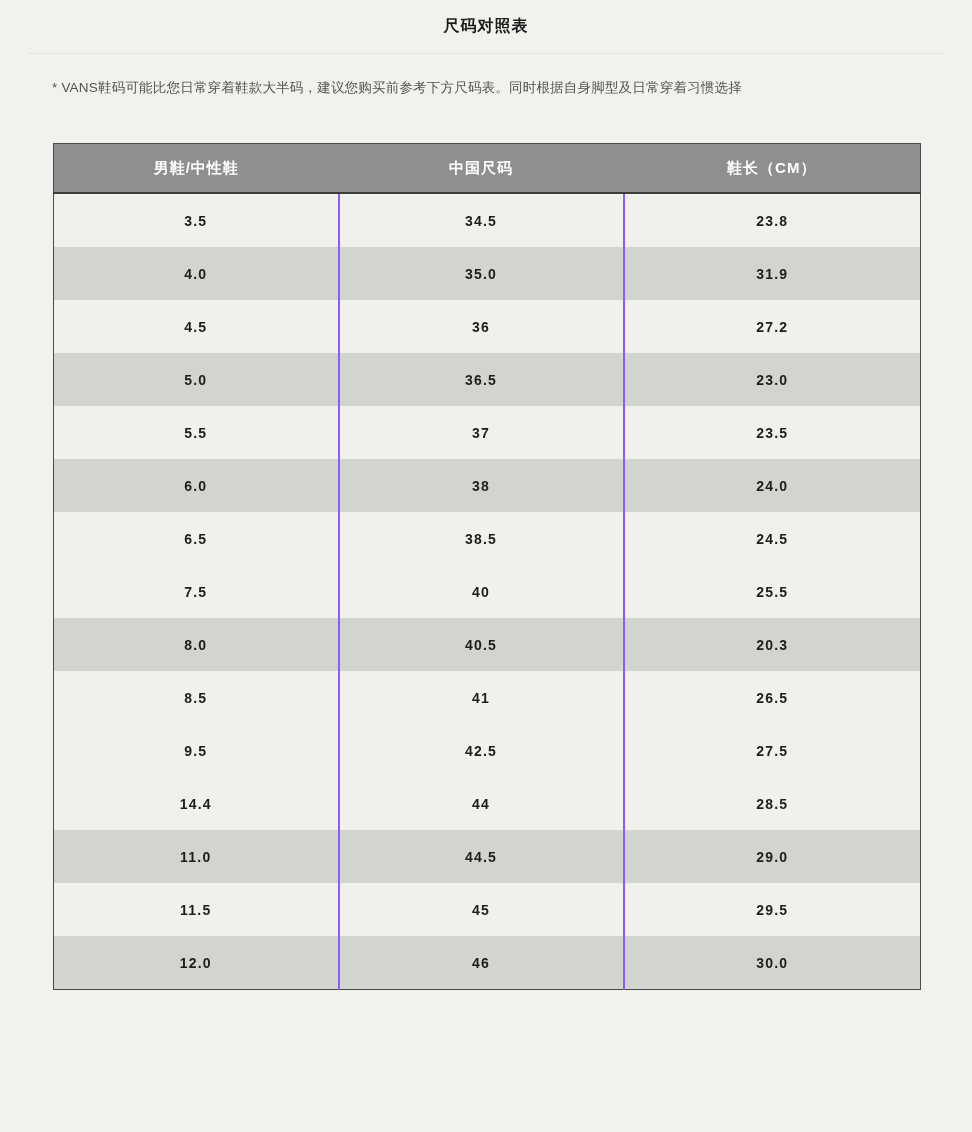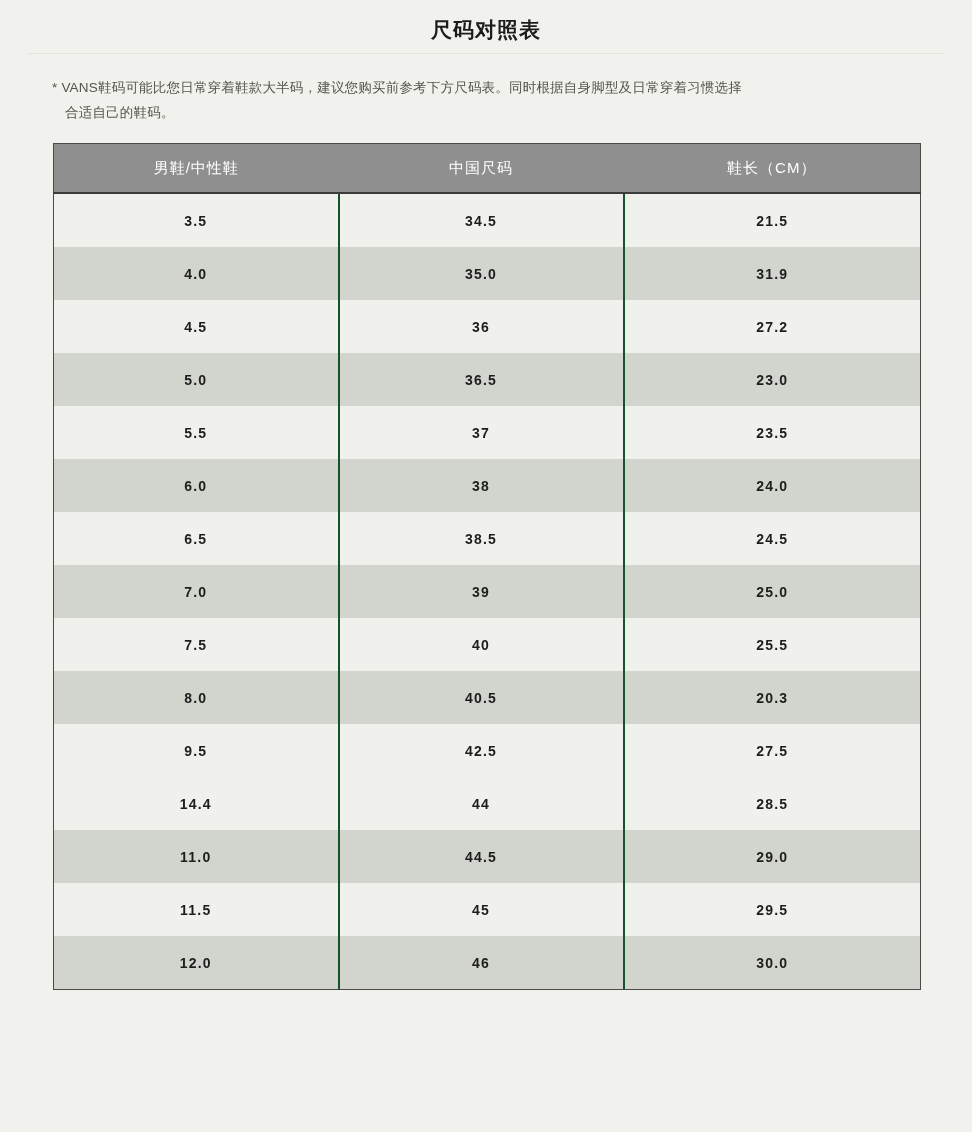--- a/index.html
+++ b/index.html
@@ -22,21 +22,21 @@
     background: #f1f1ed;
   }
 
   
   .title {
     position: absolute;
     top: 16px;
     left: 0;
     width: 972px;
     text-align: center;
-    font-size: 21px;
+    font-size: 16px;
     font-weight: 700;
     letter-spacing: 1px;
     color: #1c1c1c;
   }
 
   .title-divider {
     position: absolute;
     top: 53px;
     left: 28px;
     width: 916px;
@@ -80,80 +80,79 @@
   }
 
   table.size-table col.c1 { width: 285px; }
   table.size-table col.c2 { width: 285px; }
   table.size-table col.c3 { width: 297px; }
 
   table.size-table thead th {
     background: #8f8f8f;
     color: #ffffff;
     font-size: 15px;
-    font-weight: 400;
+    font-weight: 700;
     letter-spacing: 1px;
     height: 46px;
     text-align: center;
     vertical-align: middle;
     border: none;
     border-bottom: 2px solid #3c3c3c;
   }
 
   table.size-table tbody td {
     height: 51px;
     text-align: center;
     vertical-align: middle;
     font-size: 14px;
     font-weight: 700;
     letter-spacing: 1.2px;
     color: #1d1d1d;
-    border-right: 2px solid #14532d;
+    border-right: 2px solid #8b5cf6;
   }
   table.size-table tbody td:last-child {
     border-right: none;
   }
 
   table.size-table tbody tr.odd td  { background: #f0f0ec; }
   table.size-table tbody tr.even td { background: #d2d4ce; }
 </style>
 </head>
 <body>
 
 <div class="page">
 
   <div class="title">尺码对照表</div>
 
   <div class="title-divider"></div>
 
   <div class="note">
     <span class="note-star">*</span>
     <span>VANS鞋码可能比您日常穿着鞋款大半码，建议您购买前参考下方尺码表。同时根据自身脚型及日常穿着习惯选择</span>
-    <span class="note-line2">合适自己的鞋码。</span>
   </div>
 
   <div class="size-table-wrap">
     <table class="size-table">
       <colgroup>
         <col class="c1">
           <col class="c2">
           <col class="c3">
       </colgroup>
       <thead>
         <tr>
           <th>男鞋/中性鞋</th>
           <th>中国尺码</th>
           <th>鞋长（CM）</th>
         </tr>
       </thead>
       <tbody id="size-table-body">
           <tr class="odd">
             <td>3.5</td>
             <td>34.5</td>
-            <td>21.5</td>
+            <td>23.8</td>
           </tr>
           <tr class="even">
             <td>4.0</td>
             <td>35.0</td>
             <td>31.9</td>
           </tr>
           <tr class="odd">
             <td>4.5</td>
             <td>36</td>
             <td>27.2</td>
@@ -171,36 +170,36 @@
           <tr class="even">
             <td>6.0</td>
             <td>38</td>
             <td>24.0</td>
           </tr>
           <tr class="odd">
             <td>6.5</td>
             <td>38.5</td>
             <td>24.5</td>
           </tr>
-          <tr class="even">
-            <td>7.0</td>
-            <td>39</td>
-            <td>25.0</td>
-          </tr>
           <tr class="odd">
             <td>7.5</td>
             <td>40</td>
             <td>25.5</td>
           </tr>
           <tr class="even">
             <td>8.0</td>
             <td>40.5</td>
             <td>20.3</td>
           </tr>
           <tr class="odd">
+            <td>8.5</td>
+            <td>41</td>
+            <td>26.5</td>
+          </tr>
+          <tr class="odd">
             <td>9.5</td>
             <td>42.5</td>
             <td>27.5</td>
           </tr>
           <tr class="odd">
             <td>14.4</td>
             <td>44</td>
             <td>28.5</td>
           </tr>
           <tr class="even">

